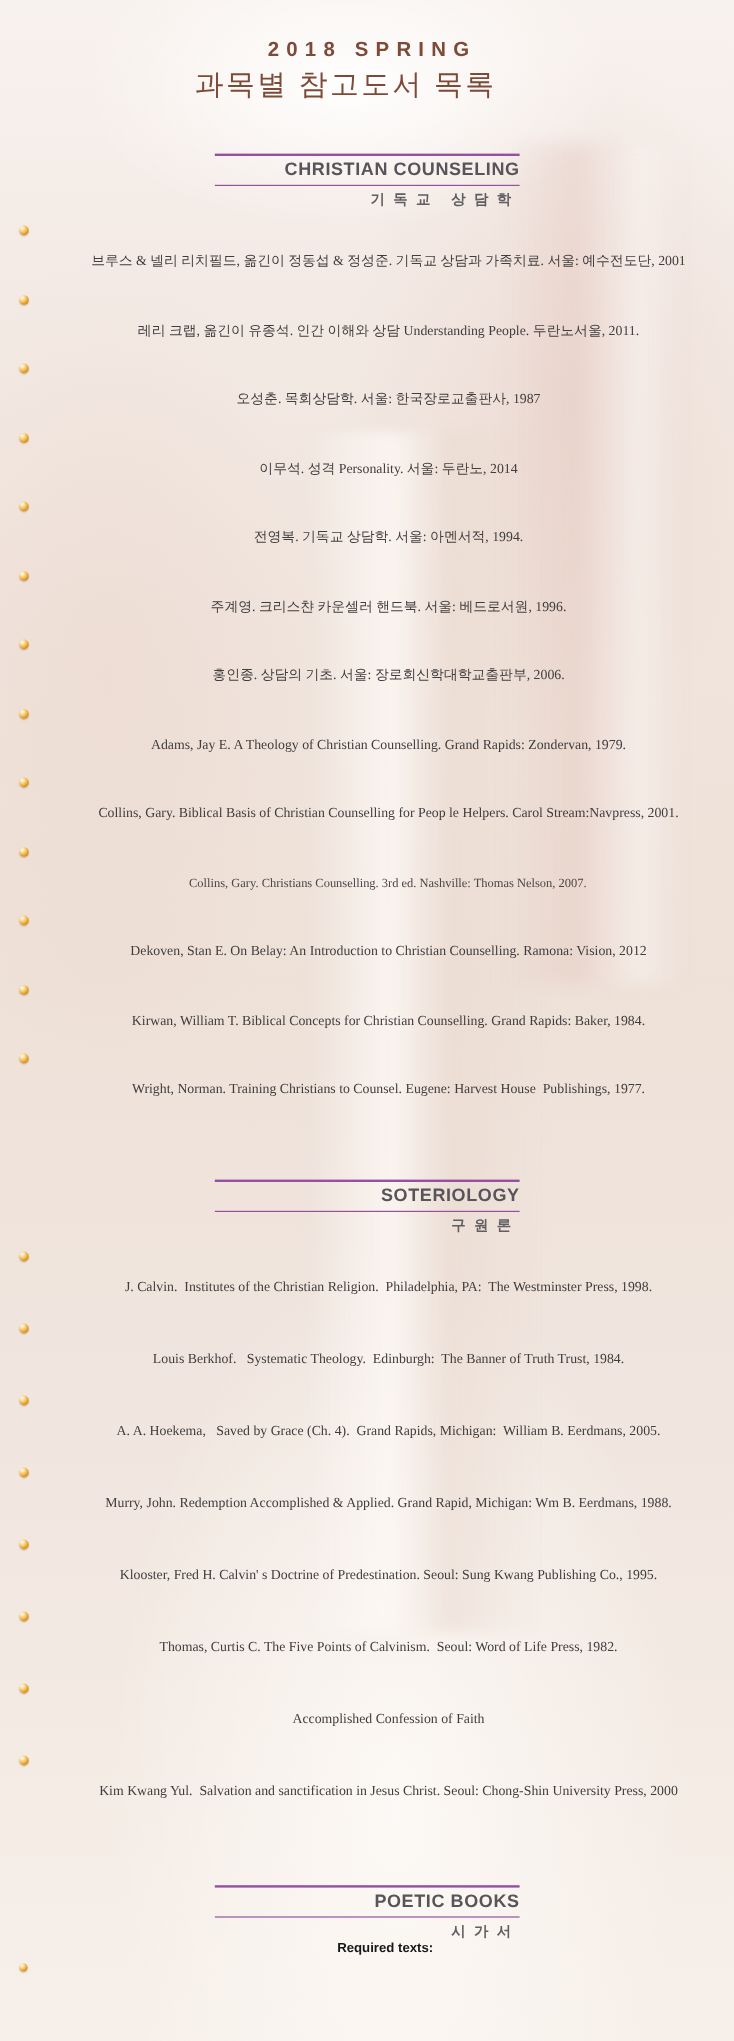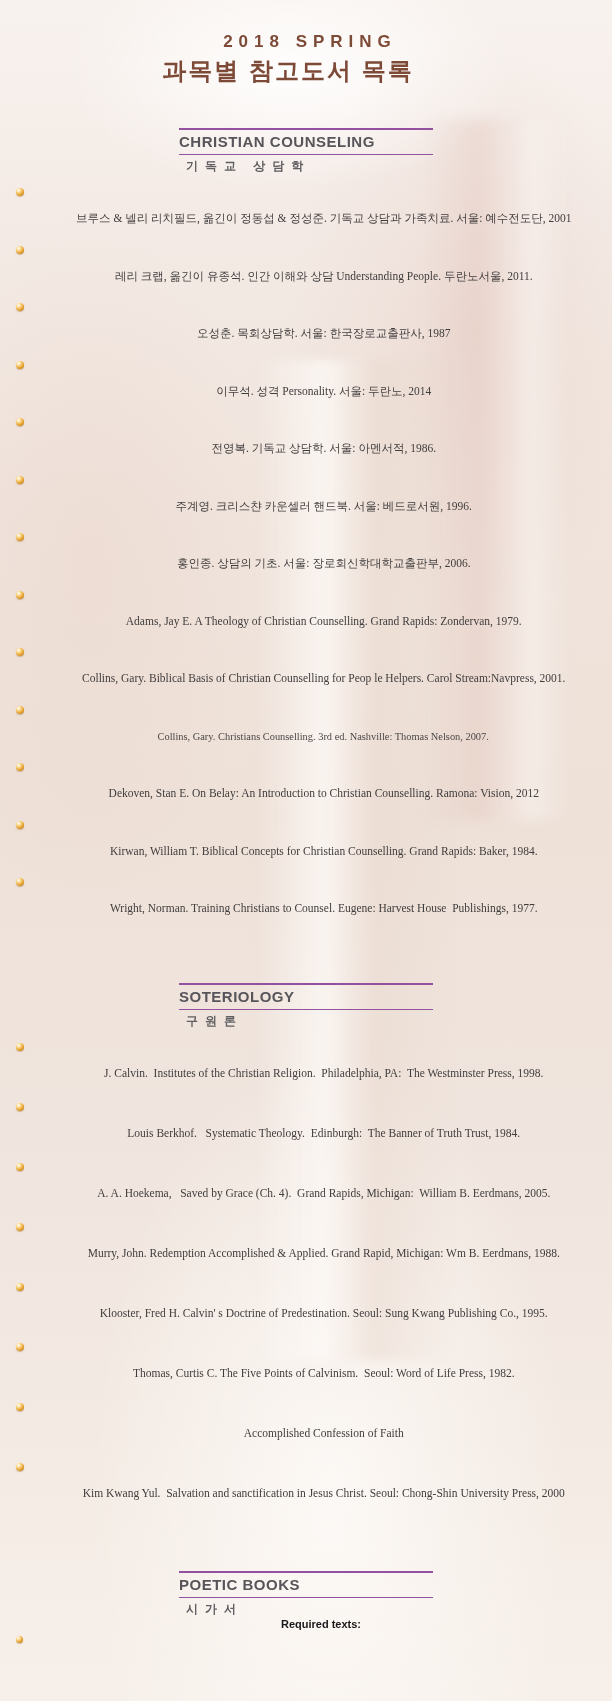--- a/index.html
+++ b/index.html
@@ -30,27 +30,27 @@
   .page { position:relative; z-index:1; }
 
   .doc-title { padding-top:32px; padding-right:38px; text-align:center; }
   .doc-title .t1 {
     font-family:"Liberation Sans","DejaVu Sans",sans-serif; font-weight:700;
     font-size:17px; line-height:20px; letter-spacing:6px; text-indent:6px;
     color:var(--title-brown,#7d4a37);
     padding-left:40px;
   }
   .doc-title .t2 {
-    font-family:"Liberation Sans","DejaVu Sans",sans-serif; font-weight:700;
+    font-family:"Liberation Sans","DejaVu Sans",sans-serif; font-weight:400;
     font-size:24px; line-height:30px; letter-spacing:2px; text-indent:2px;
     color:var(--title-brown,#7d4a37); margin-top:4px;
   }
 
   section.sec { position:relative; }
-  .sec-head { width:254px; margin:0 auto; text-align:left; }
+  .sec-head { width:254px; margin:0 auto; text-align:right; }
   .rule { height:1.5px; background:var(--accent-purple,#94519f); }
   .sec-title {
     font-family:"Liberation Sans","DejaVu Sans",sans-serif; font-weight:700;
     font-size:15px; line-height:18px; letter-spacing:0.5px; color:#57555a; margin:3px 0;
   }
   .sec-subtitle {
     font-family:"Liberation Sans","DejaVu Sans",sans-serif; font-weight:700;
     font-size:12px; line-height:14px; letter-spacing:7px; text-indent:7px;
     color:#605e61; margin-top:4px;
   }
@@ -115,21 +115,21 @@
               <div class="item">
     <span class="bullet"></span>
     <span class="item-text"><span>오성춘. 목회상담학. 서울: 한국장로교출판사, 1987</span></span>
   </div>
               <div class="item">
     <span class="bullet"></span>
     <span class="item-text"><span>이무석. 성격 Personality. 서울: 두란노, 2014</span></span>
   </div>
               <div class="item">
     <span class="bullet"></span>
-    <span class="item-text"><span>전영복. 기독교 상담학. 서울: 아멘서적, 1986.</span></span>
+    <span class="item-text"><span>전영복. 기독교 상담학. 서울: 아멘서적, 1994.</span></span>
   </div>
               <div class="item">
     <span class="bullet"></span>
     <span class="item-text"><span>주계영. 크리스챤 카운셀러 핸드북. 서울: 베드로서원, 1996.</span></span>
   </div>
               <div class="item">
     <span class="bullet"></span>
     <span class="item-text"><span>홍인종. 상담의 기초. 서울: 장로회신학대학교출판부, 2006.</span></span>
   </div>
               <div class="item">

